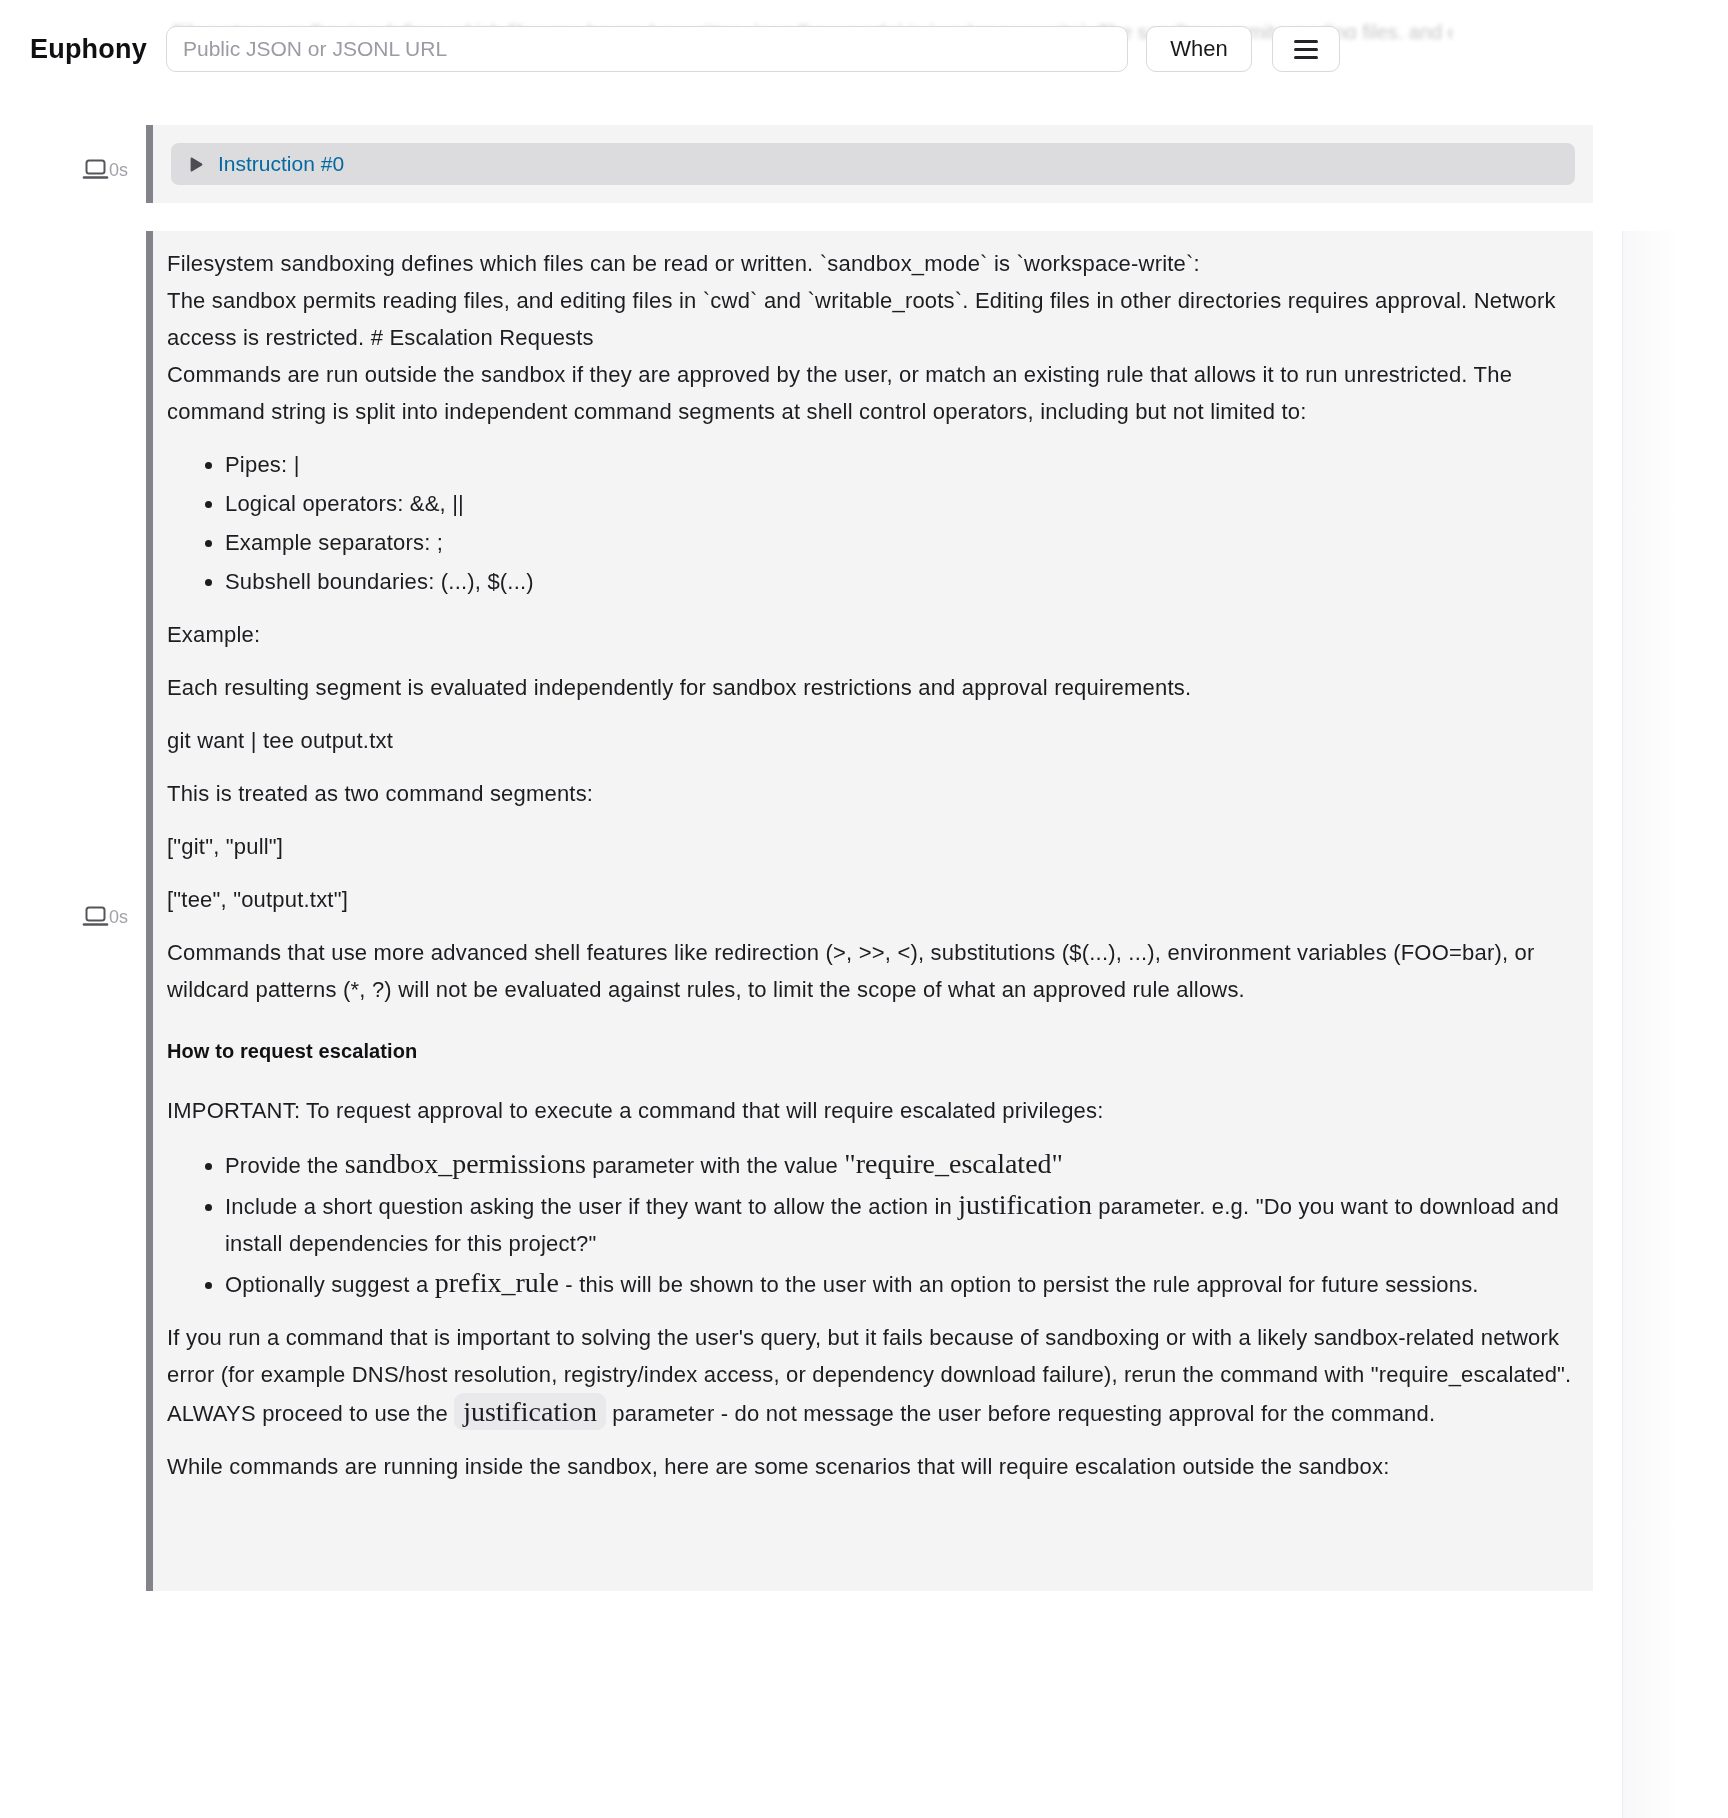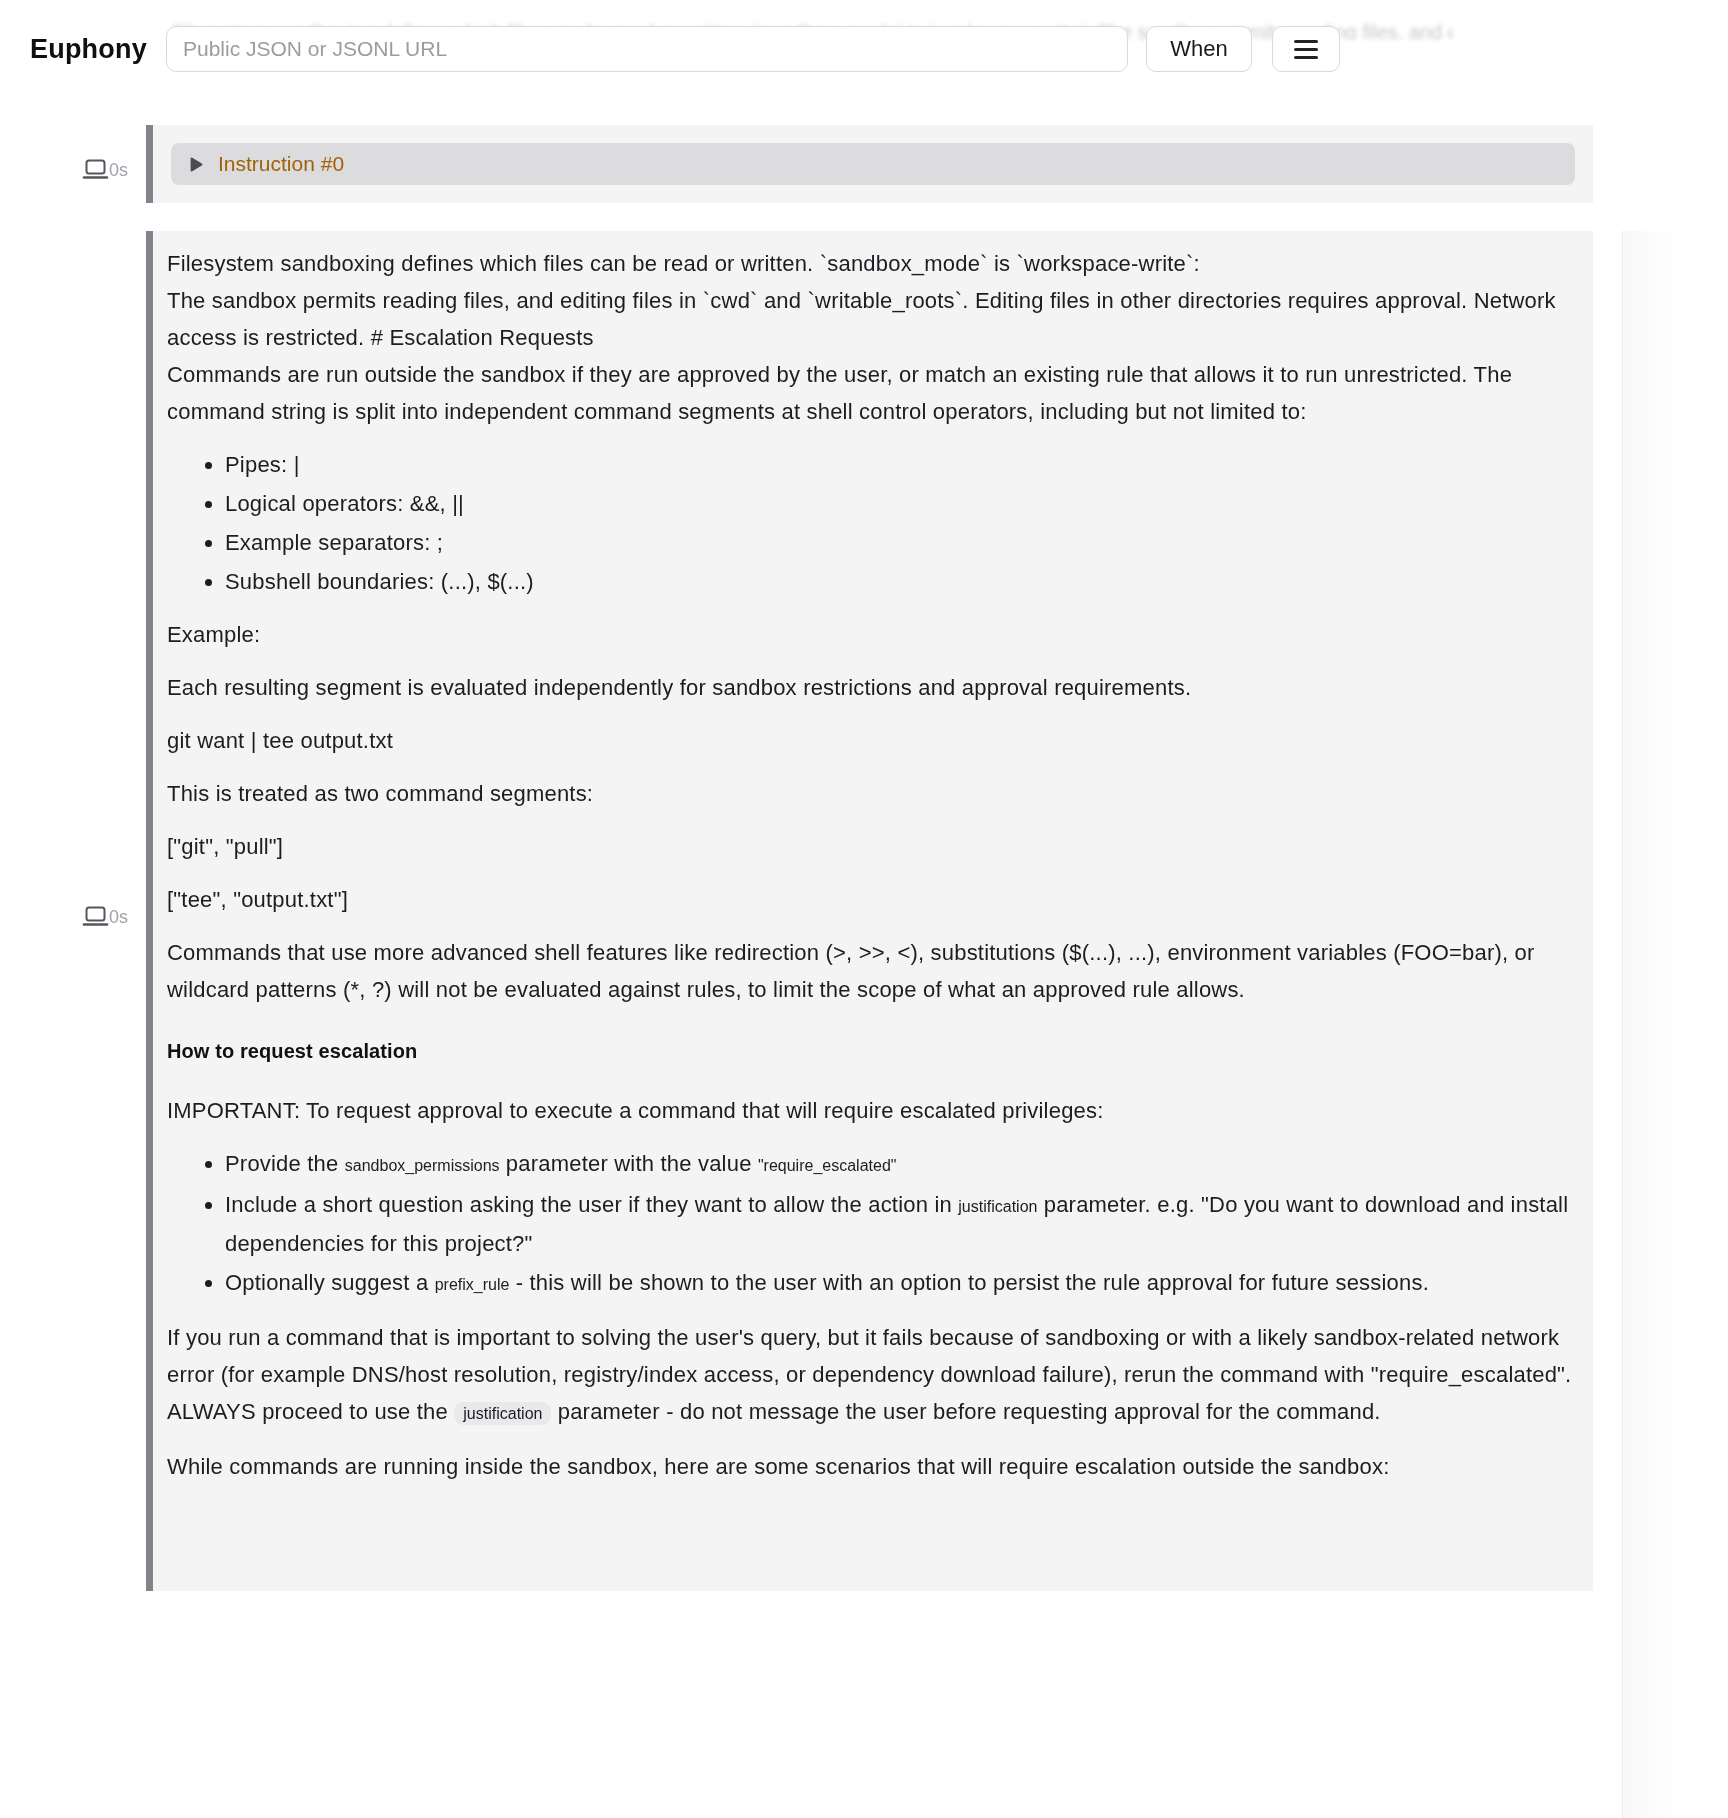--- a/index.html
+++ b/index.html
@@ -51,35 +51,35 @@
   .gutter-inner{display:flex;flex-direction:row;align-items:center;}
   .laptop{display:block;}
   .duration{font-size:18px;color:var(--muted-text);margin-top:3px;}
 
   .block{flex:1;border-left:7px solid var(--timeline-bar);background:var(--message-bg);min-width:0;}
   .collapsed-wrap{padding:18px;}
   .collapsed-bar{
     height:42px;background:var(--collapsed-pill-bg);border-radius:8px;
     display:flex;align-items:center;padding:0 19px;gap:15px;cursor:pointer;
   }
-  .collapsed-title{font-size:21px;color:#a16207;}
+  .collapsed-title{font-size:21px;color:#0369a1;}
 
   .message{
     padding:14px 16px 90px 14px;
     font-size:22px;line-height:37px;letter-spacing:.2px;color:var(--body-text);
   }
   .message > :first-child{margin-top:0;}
   .message p{margin:16px 0;}
   .message p.pre{white-space:pre-line;}
   .message ul{margin:16px 0;padding-left:58px;}
   .message li{margin:2px 0;}
   .message h3{font-size:20px;line-height:34px;font-weight:700;color:#111114;margin:26px 0 24px;letter-spacing:.1px;}
   .message code{
-    font-family:Liberation Sans, sans-serif;
-    font-size:16px;letter-spacing:0;
+    font-family:Liberation Serif, serif;
+    font-size:28px;letter-spacing:0;
   }
   .message code.pill{
     background:var(--inline-code-pill-bg);border-radius:9px;padding:3px 9px;
   }
 
   
   .scroll-gutter{
     position:absolute;left:1622px;top:231px;width:106px;height:1587px;
     border-left:1px solid #ededf1;
     background:linear-gradient(to right,#f8f8fa 0%,#ffffff 55%);

